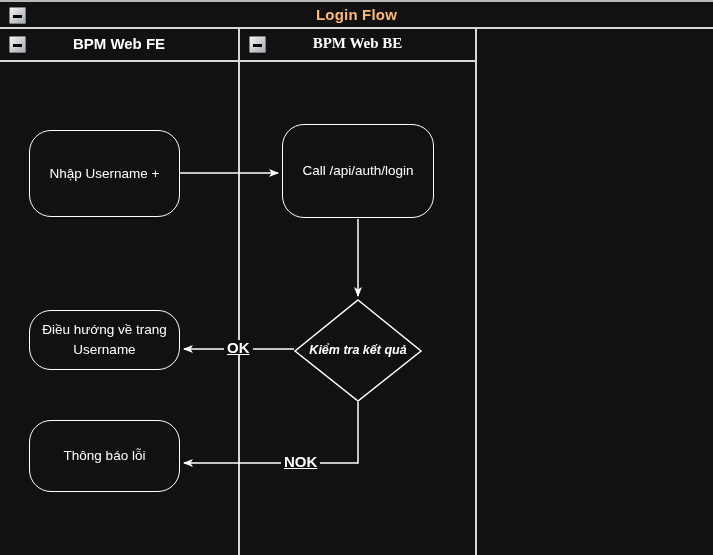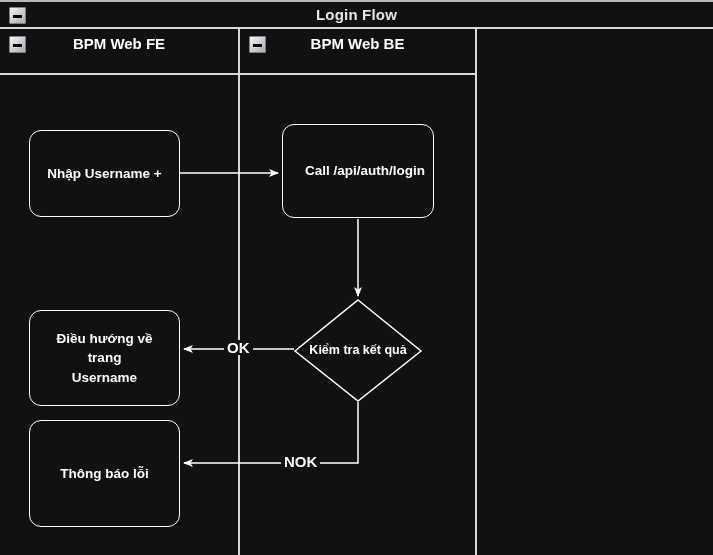--- a/index.html
+++ b/index.html
@@ -26,21 +26,21 @@
     background: #111111;
     border-top: 2px solid #b8b8b8;
     border-bottom: 2px solid #d8d8d8;
     box-sizing: border-box;
   }
   #title-bar .title-text {
     position: absolute;
     left: 0; right: 0;
     top: 4px;
     text-align: center;
-    color: #e5e5e5;
+    color: #fdba74;
     font-size: 15px;
     font-weight: bold;
     letter-spacing: 0.2px;
   }
 
   
   .collapse-icon {
     position: absolute;
     width: 17px;
     height: 17px;
@@ -56,21 +56,21 @@
     right: 3px;
     top: 7px;
     height: 3px;
     background: #000000;
   }
 
   
   .lane-header {
     position: absolute;
     top: 29px;
-    height: 46px;
+    height: 33px;
     background: #111111;
     box-sizing: border-box;
     border-bottom: 2px solid #d8d8d8;
   }
   .lane-header .lane-title {
     position: absolute;
     left: 0; right: 0;
     top: 6px;
     text-align: center;
     color: #ffffff;
@@ -84,29 +84,29 @@
     top: 29px;
     width: 2px;
     height: 526px;
     background: #d8d8d8;
   }
 
   
   .node {
     position: absolute;
     border: 1.5px solid #ffffff;
-    border-radius: 12px;
+    border-radius: 22px;
     box-sizing: border-box;
     background: #111111;
     display: flex;
     align-items: center;
     justify-content: center;
     color: #ffffff;
     font-size: 13.5px;
-    font-weight: bold;
+    font-weight: normal;
     text-align: center;
     line-height: 1.45;
     padding: 20px 8px;
   }
 
   
   #connectors {
     position: absolute;
     left: 0; top: 0;
     width: 713px;
@@ -116,47 +116,49 @@
 
   .edge-label {
     position: absolute;
     color: #ffffff;
     font-size: 15px;
     font-weight: bold;
     background: #111111;
     padding: 0 3px;
     line-height: 1;
     white-space: nowrap;
+    text-decoration: underline;
   }
 
   .diamond-label {
     position: absolute;
     color: #ffffff;
     font-size: 12.5px;
     font-weight: bold;
     white-space: nowrap;
     text-align: center;
+    font-style: italic;
   }
 </style>
 </head>
 <body>
 
 <div id="app">
 
   <div id="title-bar">
     <div class="collapse-icon" style="left:9px; top:5px;"></div>
     <div class="title-text">Login Flow</div>
   </div>
 
   <div class="lane-header" style="left:0px; width:238px;">
     <div class="collapse-icon" style="left:9px; top:7px;"></div>
     <div class="lane-title">BPM Web FE</div>
   </div>
 
-  <div class="lane-header" style="left:240px; width:235px;">
+  <div class="lane-header" style="left:240px; width:235px;font-family:Liberation Serif, serif;">
     <div class="collapse-icon" style="left:9px; top:7px;"></div>
     <div class="lane-title">BPM Web BE</div>
   </div>
 
 
   <div class="lane-divider" style="left:238px;"></div>
   <div class="lane-divider" style="left:475px;"></div>
 
   <svg id="connectors" viewBox="0 0 713 555" xmlns="http://www.w3.org/2000/svg">
     <defs>
@@ -175,34 +177,34 @@
 
     <path d="M 358 300 L 421 351 L 358 401 L 295 351 Z" stroke="#ffffff" stroke-width="1.5" fill="#111111"></path>
   </svg>
 
   <div class="node" style="left:29px; top:130px; width:151px; height:87px;">
     <span>
       <span>Nhập Username +</span><br>
     </span>
   </div>
 
-  <div class="node" style="left:282px; top:124px; width:152px; height:94px;justify-content:flex-end;">
+  <div class="node" style="left:282px; top:124px; width:152px; height:94px;">
     <span>Call /api/auth/login</span>
   </div>
 
   <div class="diamond-label" style="left:296px; top:343px; width:124px;">Kiểm tra kết quả</div>
 
-  <div class="node" style="left:29px; top:310px; width:151px; height:96px;">
+  <div class="node" style="left:29px; top:310px; width:151px; height:60px;">
     <span>
       <span>Điều hướng về trang</span><br>
       <span>Username</span>
     </span>
   </div>
 
-  <div class="node" style="left:29px; top:420px; width:151px; height:107px;">
+  <div class="node" style="left:29px; top:420px; width:151px; height:72px;">
     <span>Thông báo lỗi</span>
   </div>
 
   <div class="edge-label" style="left:224px; top:340px;">OK</div>
 
   <div class="edge-label" style="left:281px; top:454px;">NOK</div>
 
 </div>
 
 </body></html>

